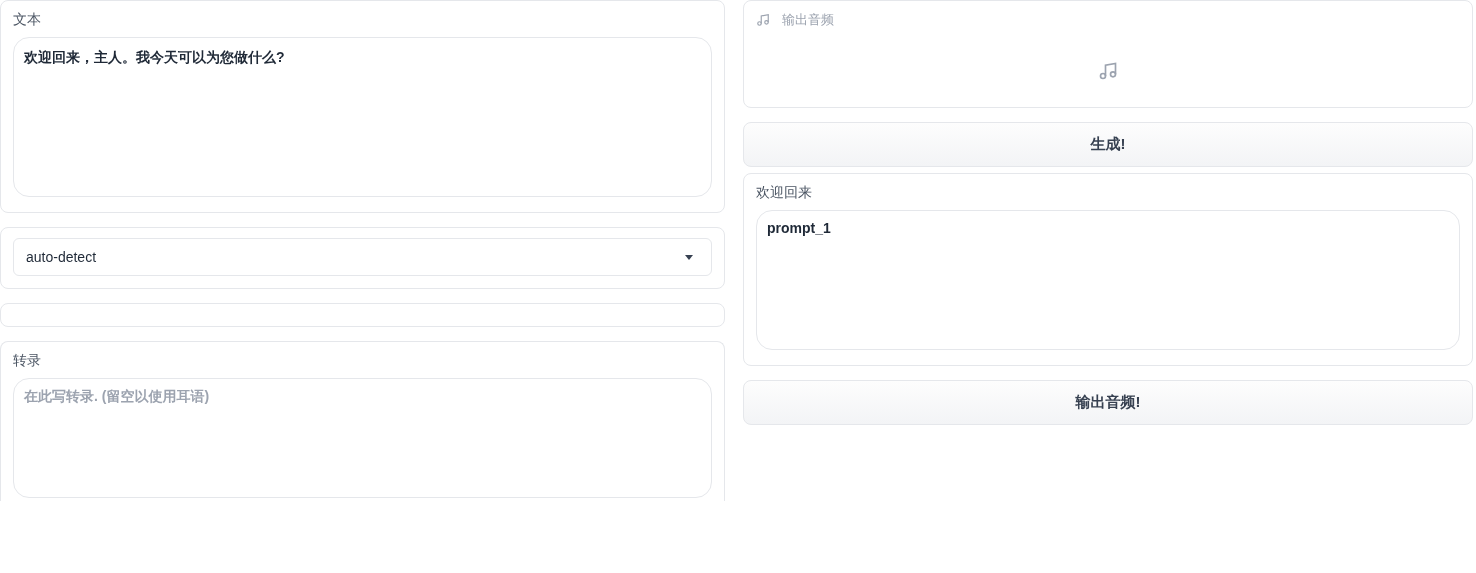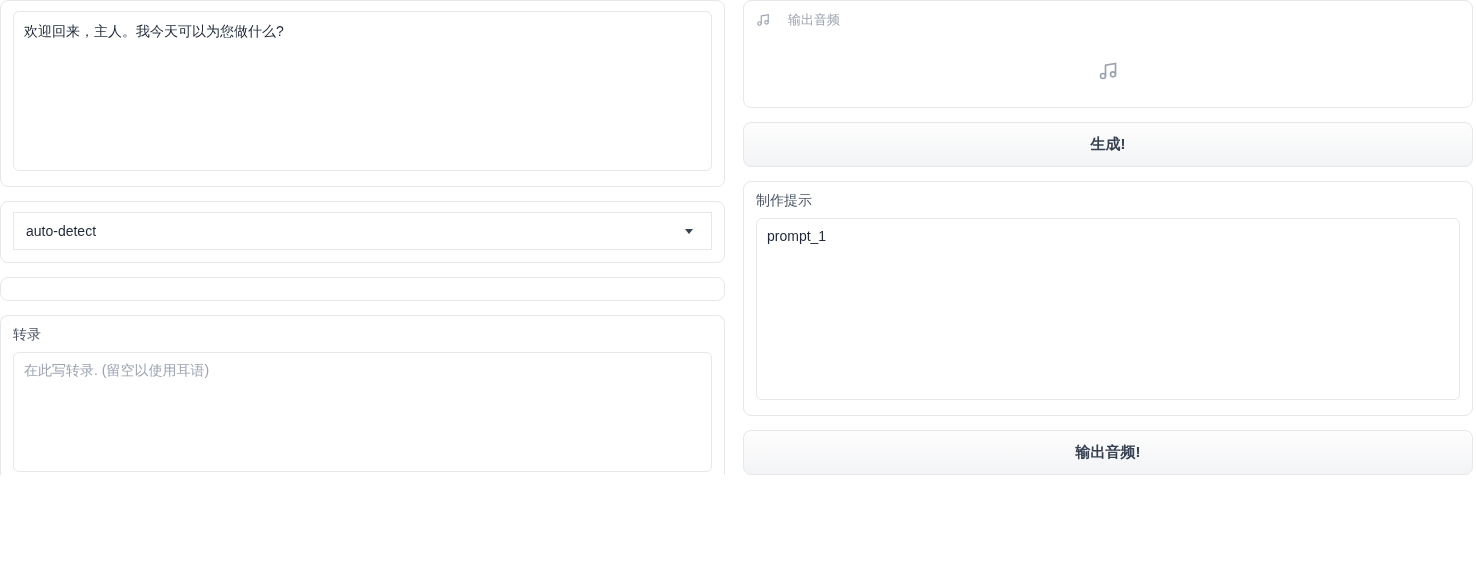--- a/index.html
+++ b/index.html
@@ -24,58 +24,59 @@
 }
 .panel-label {
   font-size: 14px;
   color: #4b5563;
   margin-bottom: 8px;
   display: block;
 }
 textarea, input[type="text"] {
   width: 100%;
   border: 1px solid #e5e7eb;
-  border-radius: 6px;
+  border-radius: 16px;
   padding: 9px 10px;
   font-family: inherit;
   font-size: 14px;
   color: #1f2937;
   background: #fff;
   resize: none;
   outline: none;
+  font-weight: bold;
 }
 textarea::placeholder, input::placeholder { color: #9ca3af; }
 .textarea-text { height: 160px; line-height: 1.5; }
 .textarea-transcript { height: 120px; }
-.textarea-prompt { height: 182px; }
+.textarea-prompt { height: 140px; }
 .msg-input { height: 42px; }
 .select-wrap {
   position: relative;
   border: 1px solid #e5e7eb;
-  border-radius: 0;
+  border-radius: 6px;
   padding: 10px 12px;
   background: #fff;
   cursor: pointer;
   display: flex;
   align-items: center;
   justify-content: space-between;
 }
 .select-value { color: #1f2937; }
 .caret {
   width: 0; height: 0;
   border-left: 4px solid transparent;
   border-right: 4px solid transparent;
   border-top: 5px solid #374151;
   margin-right: 6px;
 }
 .audio-panel { padding: 10px 12px 16px 12px; }
 .audio-header {
   display: flex;
   align-items: center;
-  gap: 18px;
+  gap: 12px;
   color: #9ca3af;
   font-size: 13px;
   margin-bottom: 22px;
 }
 .audio-body {
   display: flex;
   align-items: center;
   justify-content: center;
   height: 40px;
   color: #9ca3af;
@@ -86,30 +87,31 @@
   width: 100%;
   border: 1px solid #e5e7eb;
   border-radius: 8px;
   padding: 12px 0;
   font-size: 15px;
   font-weight: 600;
   color: #374151;
   background: linear-gradient(#fdfdfd, #f3f4f6);
   cursor: pointer;
   text-align: center;
-  margin-bottom: 14px;
+  margin-bottom: 6px;
 }
 </style>
 </head>
 <body>
 
 <div class="container">
   <div class="col-left">
 
     <div class="panel">
+      <span class="panel-label">文本</span>
       <textarea class="textarea-text" style="">欢迎回来，主人。我今天可以为您做什么?</textarea>
     </div>
 
     <div class="panel">
       <div class="select-wrap">
         <span class="select-value">auto-detect</span>
         <span class="caret"></span>
       </div>
     </div>
 
@@ -140,20 +142,20 @@
             <circle cx="6" cy="18" r="3"></circle>
             <circle cx="18" cy="16" r="3"></circle>
             <path d="M9 18V5l12-2v13"></path>
           </svg>
       </div>
     </div>
 
     <button class="btn">生成!</button>
 
     <div class="panel">
-      <span class="panel-label">制作提示</span>
+      <span class="panel-label">欢迎回来</span>
       <textarea class="textarea-prompt" style="">prompt_1</textarea>
     </div>
 
     <button class="btn">输出音频!</button>
 
   </div>
 </div>
 
 </body></html>

